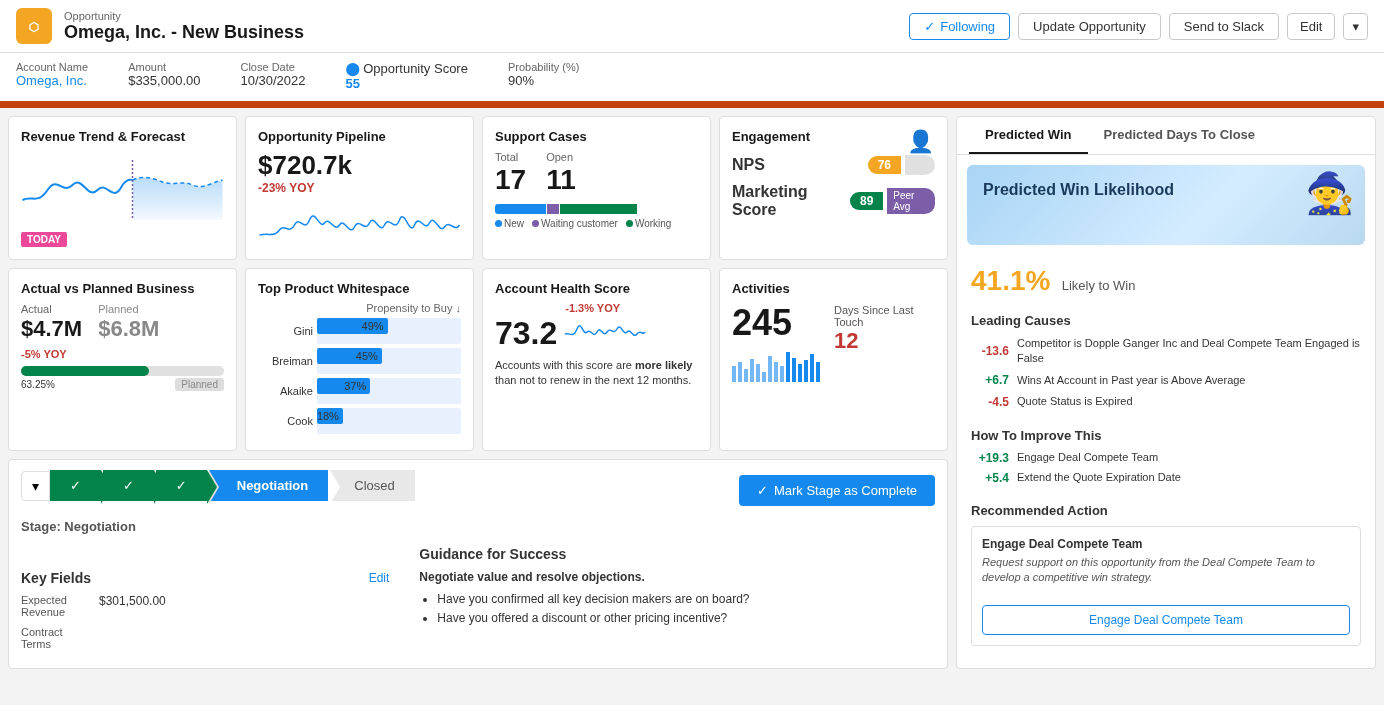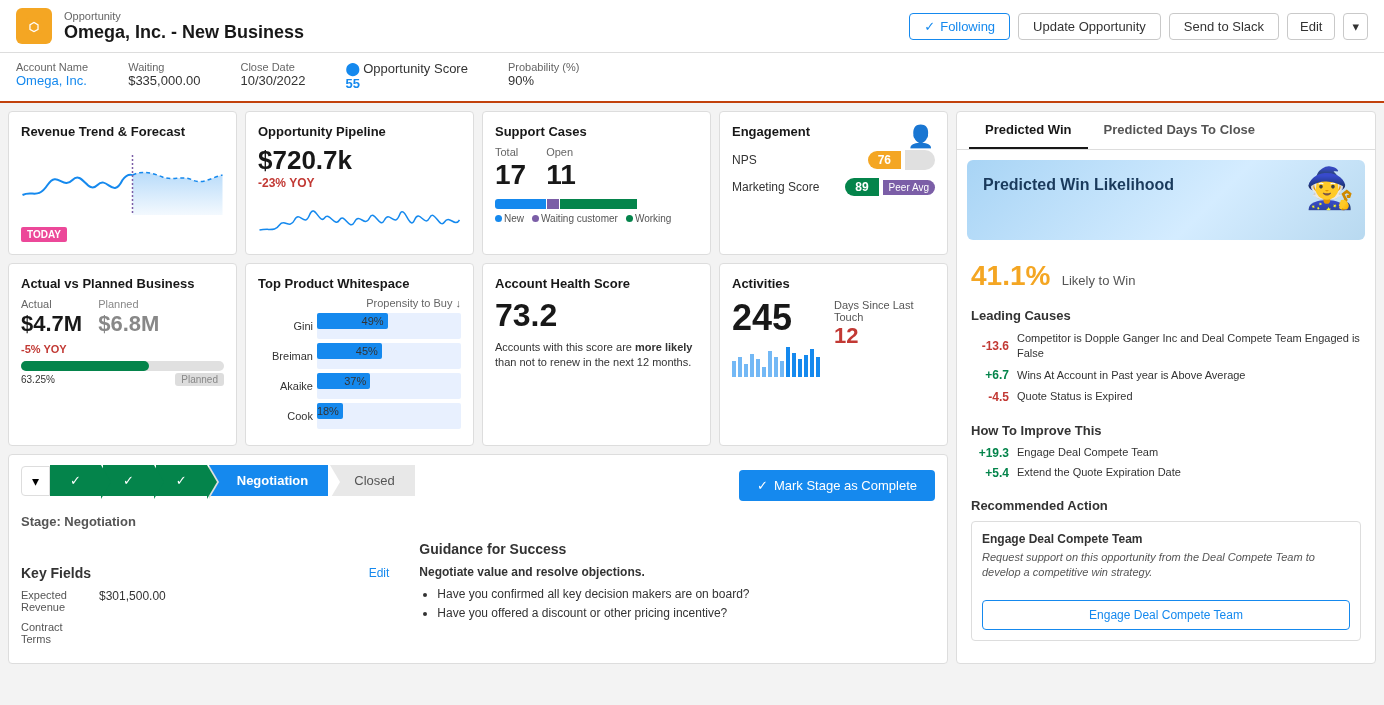--- a/index.html
+++ b/index.html
@@ -40,21 +40,21 @@
     }
     .btn-dropdown {
       background: white; border: 1px solid #c9c9c9; color: #333;
       padding: 5px 8px; border-radius: 4px; cursor: pointer; font-size: 13px;
     }
 
     .meta-bar {
       background: white;
       padding: 8px 16px 10px;
       display: flex; gap: 40px;
-      border-bottom: 2px solid #c2410c;
+      border-bottom: 7px solid #c2410c;
     }
     .meta-item label { font-size: 11px; color: #666; display: block; }
     .meta-item a { color: #1589ee; font-size: 13px; text-decoration: none; }
     .meta-item span { font-size: 13px; color: #333; }
     .meta-item .score { color: #1589ee; font-size: 13px; font-weight: 600; }
 
     .main-content {
       display: flex; gap: 8px; padding: 8px;
     }
     .left-panels { flex: 1; display: flex; flex-direction: column; gap: 8px; }
@@ -84,21 +84,21 @@
     .cases-col .num { font-size: 28px; font-weight: 700; color: #181818; }
     .progress-bar-multi { display: flex; height: 10px; border-radius: 3px; overflow: hidden; margin-bottom: 4px; }
     .bar-blue { background: #1589ee; }
     .bar-purple { background: #7b5ea7; }
     .bar-green { background: #04844b; }
     .legend { display: flex; gap: 8px; font-size: 10px; color: #555; align-items: center; }
     .dot { width: 7px; height: 7px; border-radius: 50%; display: inline-block; margin-right: 2px; }
 
     
     .engagement-row { display: flex; align-items: center; justify-content: space-between; margin-bottom: 8px; }
-    .engagement-label { font-size: 12px; font-weight: 400; }
+    .engagement-label { font-size: 16px; font-weight: 700; }
     .nps-bar { display: flex; align-items: center; gap: 4px; }
     .nps-val { background: #f4a623; color: white; font-size: 12px; font-weight: 700; padding: 2px 10px; border-radius: 10px 0 0 10px; }
     .nps-gray { background: #e0e0e0; width: 30px; height: 20px; border-radius: 0 10px 10px 0; }
     .ms-bar-outer { display: flex; align-items: center; gap: 4px; }
     .ms-bar { background: #04844b; color: white; font-size: 12px; font-weight: 700; padding: 2px 10px; border-radius: 10px 0 0 10px; display: flex; align-items: center; }
     .peer-avg-badge { background: #7b5ea7; color: white; font-size: 10px; padding: 2px 6px; border-radius: 0 10px 10px 0; }
     .engagement-icon { font-size: 22px; color: #f4a623; }
 
     
     .card-grid-bottom { display: grid; grid-template-columns: 1fr 1fr 1fr 1fr; gap: 8px; }
@@ -246,21 +246,21 @@
     <button class="btn-dropdown">▾</button>
   </div>
 </div>
 
 <div class="meta-bar">
   <div class="meta-item">
     <label>Account Name</label>
     <a>Omega, Inc.</a>
   </div>
   <div class="meta-item">
-    <label>Waiting</label>
+    <label>Amount</label>
     <span>$335,000.00</span>
   </div>
   <div class="meta-item">
     <label>Close Date</label>
     <span>10/30/2022</span>
   </div>
   <div class="meta-item">
     <label>
       <span style="color:#1589ee;">⬤</span>
       <span>Opportunity Score</span>
@@ -420,20 +420,26 @@
       </div>
     </div>
   </div>
           </div>
       </div>
 
       <div class="card">
         <div class="card-title">Account Health Score</div>
         <div style="display:flex;align-items:flex-end;gap:8px;">
           <div class="health-score">73.2</div>
+          <div>
+            <div class="health-yoy">-1.3% YOY</div>
+            <svg width="80" height="35" viewBox="0 0 80 35">
+              <path d="M0,20 C5,18 8,25 12,15 C16,5 18,22 22,18 C26,14 28,25 32,18 C36,11 38,24 42,18 C46,12 48,22 52,15 C56,8 58,22 62,18 C66,14 68,25 72,20 C76,15 78,22 80,18" fill="none" stroke="#1589ee" stroke-width="1.5"></path>
+            </svg>
+          </div>
         </div>
         <div class="health-desc">
           <span>Accounts with this score are </span><strong>more likely</strong><span> than not to renew in the next 12 months.</span>
         </div>
       </div>
 
       <div class="card">
         <div class="card-title">Activities</div>
         <div style="display:flex;gap:12px;align-items:flex-start;">
           <div>

